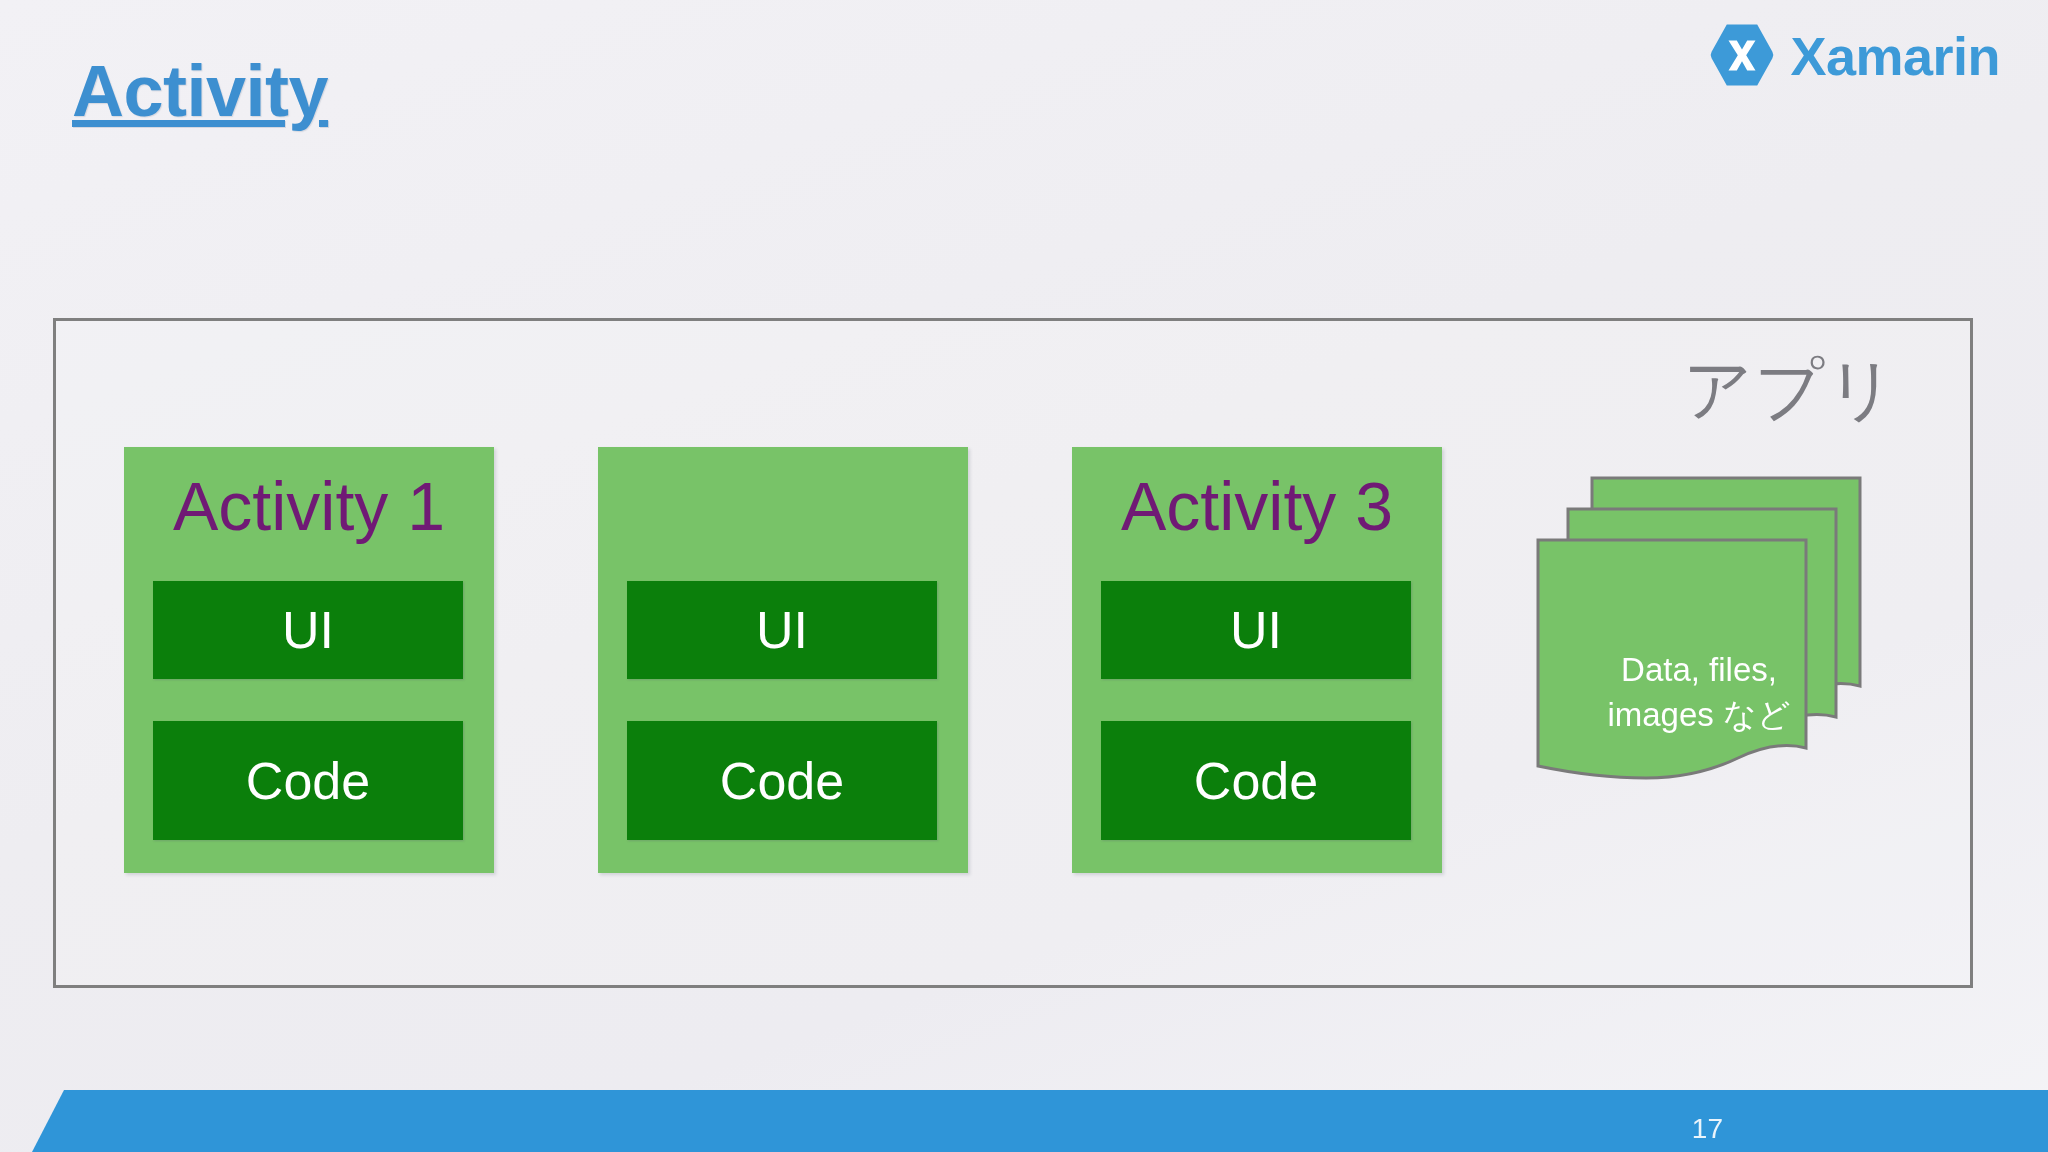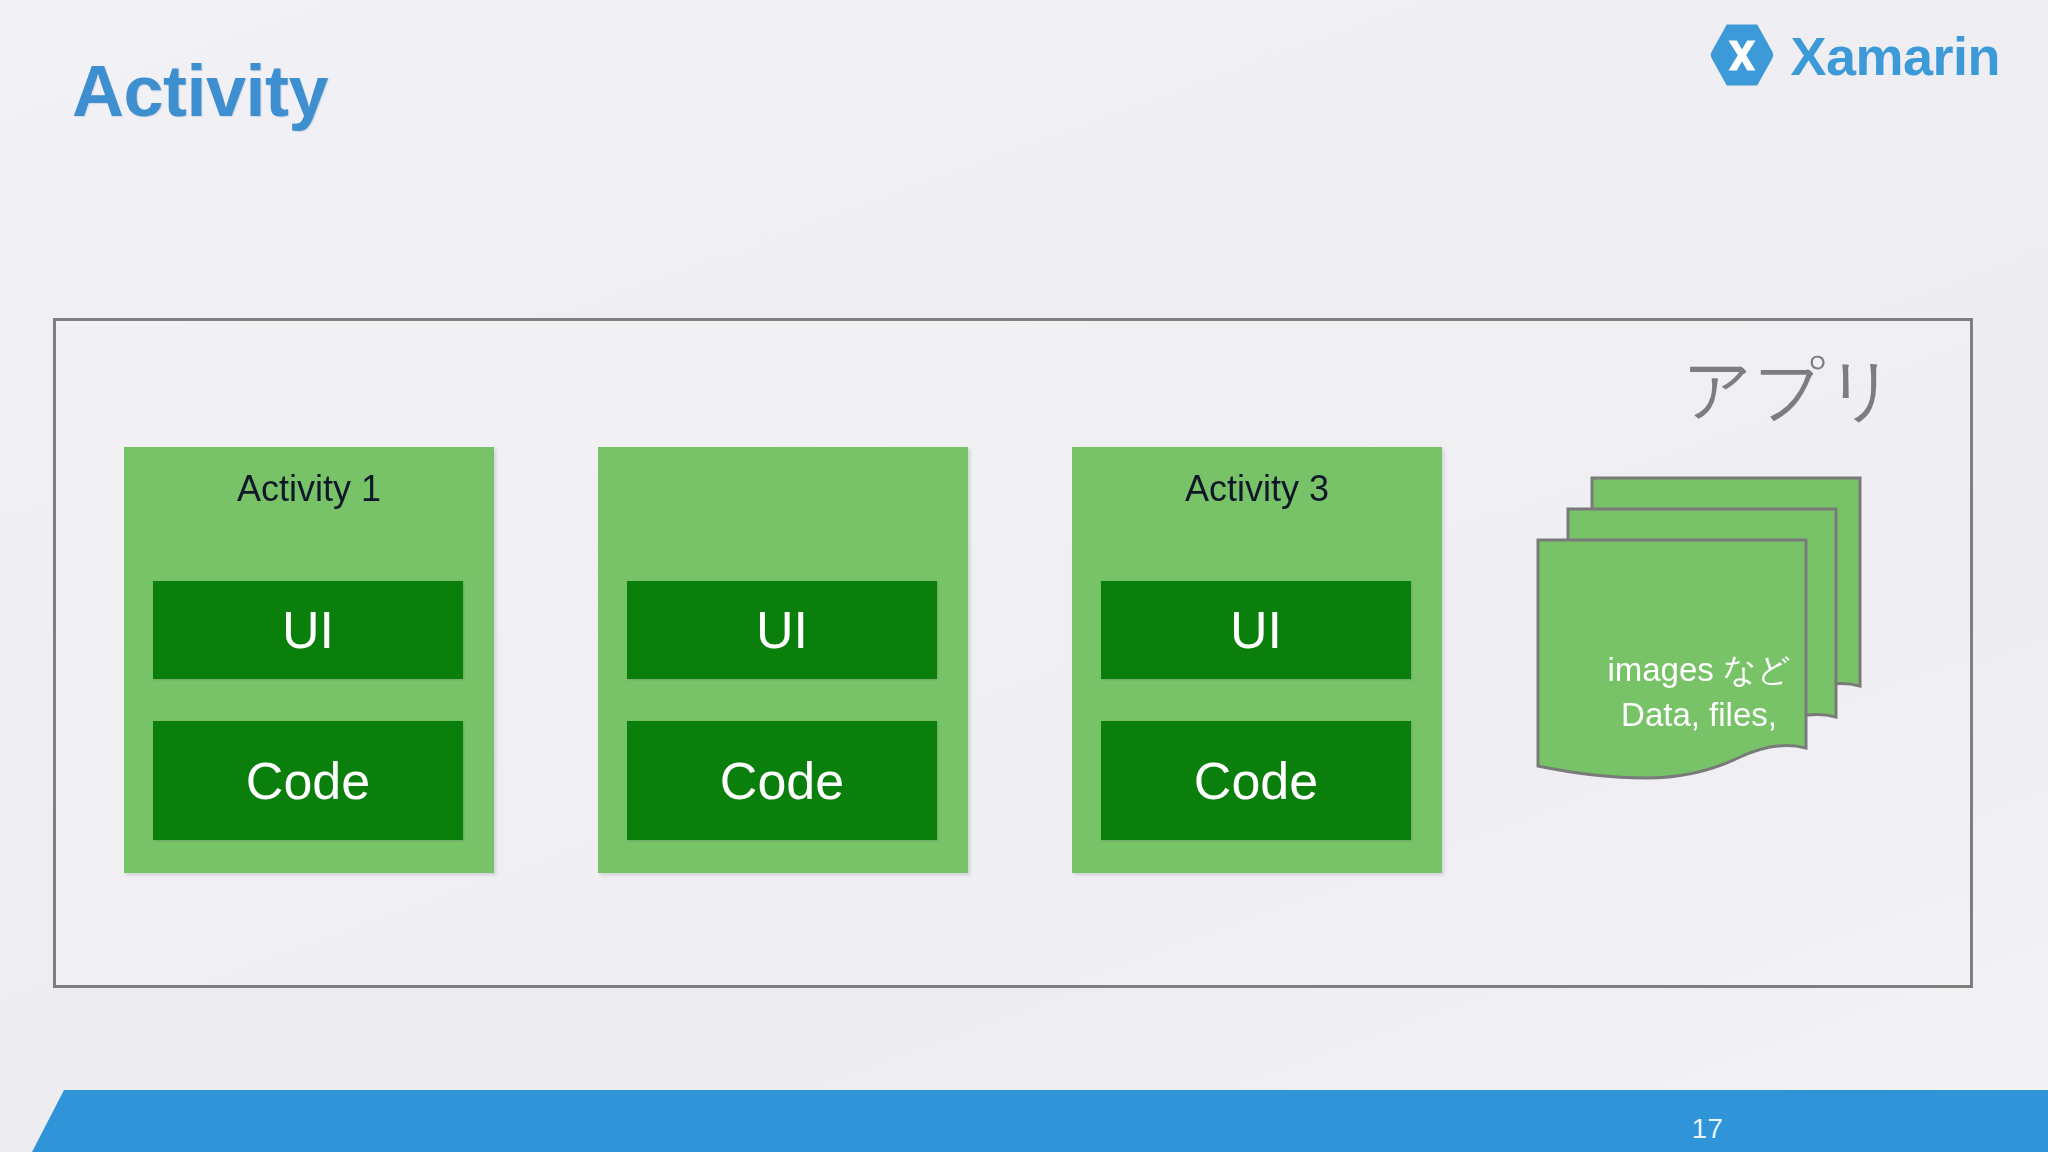--- a/index.html
+++ b/index.html
@@ -25,20 +25,21 @@
   .title {
     position: absolute;
     left: 72px;
     top: 55px;
     font-size: 72px;
     font-weight: bold;
     color: #3d8fd0;
     letter-spacing: -0.5px;
     line-height: 1;
     text-shadow: 1px 1px 1px rgba(160,170,185,0.35);
+    text-decoration: underline;
   }
 
   
   .logo {
     position: absolute;
     right: 48px;
     top: 22px;
     display: flex;
     align-items: center;
     gap: 14px;
@@ -89,22 +90,22 @@
   .activity-1 { left: 124px; }
   .activity-2 { left: 598px; }
   .activity-3 { left: 1072px; }
 
   .activity-title {
     position: absolute;
     top: 22px;
     left: 0;
     width: 100%;
     text-align: center;
-    font-size: 36px;
-    color: #0f172a;
+    font-size: 68px;
+    color: #701a75;
     line-height: 1.1;
   }
   .inner-box {
     position: absolute;
     left: 29px;
     width: 310px;
     background: #0b7f0b;
     color: #ffffff;
     font-size: 52px;
     display: flex;
@@ -192,22 +193,22 @@
   <div class="doc-stack">
     <svg width="370" height="380" viewBox="0 0 370 380">
 
       <path d="M62 10 H330 V218 Q300 210 262 228 Q220 248 170 248 Q120 248 62 236 Z" fill="#78c368" stroke="#7a7a7a" stroke-width="3"></path>
 
       <path d="M38 41 H306 V249 Q276 241 238 259 Q196 279 146 279 Q96 279 38 267 Z" fill="#78c368" stroke="#7a7a7a" stroke-width="3"></path>
 
       <path d="M8 72 H276 V280 Q246 272 208 290 Q166 310 116 310 Q66 310 8 298 Z" fill="#78c368" stroke="#7a7a7a" stroke-width="3"></path>
     </svg>
     <div class="doc-text">
+      <div>Data, files,</div>
       <div>images など</div>
-      <div>Data, files,</div>
     </div>
   </div>
 
   <div class="footer">
     <svg width="2048" height="62" viewBox="0 0 2048 62">
       <path d="M64 0 H2048 V62 H32 Z" fill="#2f95d8"></path>
     </svg>
     <div class="page-number">17</div>
   </div>
 

